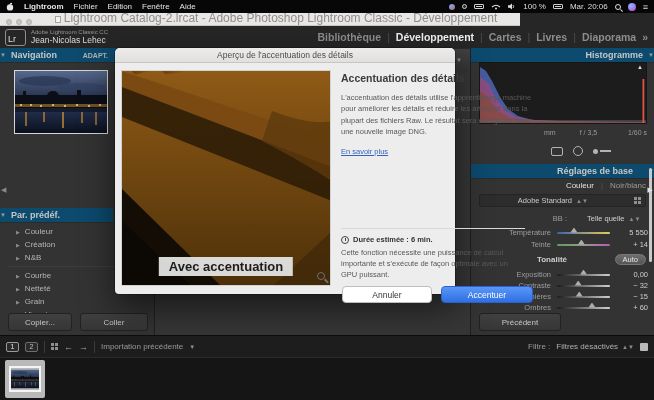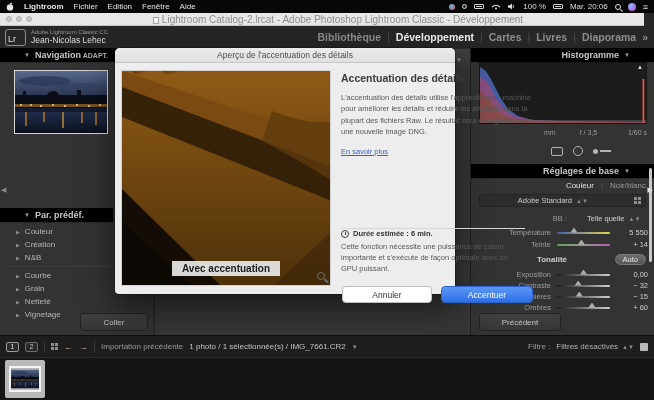--- a/index.html
+++ b/index.html
@@ -11,39 +11,39 @@
   .menubar .mb-item{white-space:nowrap;}
   .menubar .mb-right{margin-left:auto;display:flex;align-items:center;gap:7px;color:#ddd;}
   .dot{width:6px;height:6px;border-radius:50%;display:inline-block;}
   .batt{width:10px;height:5px;border:1px solid #cfcfcf;border-radius:1px;position:relative;}
   .batt:after{content:"";position:absolute;left:1px;top:1px;bottom:1px;width:6px;background:#cfcfcf;}
   .searchic{width:6px;height:6px;border:1.2px solid #ddd;border-radius:50%;position:relative;}
   .searchic:after{content:"";position:absolute;width:3px;height:1.2px;background:#ddd;transform:rotate(45deg);left:4px;top:5px;}
   .siri{width:8px;height:8px;border-radius:50%;background:radial-gradient(circle at 35% 35%,#7ac4ff,#b06ae8 60%,#e85a8a);}
   .menuglyph{font-size:9px;color:#ddd;}
   
-  .titlebar{left:0;top:13px;width:644px;height:13px;background:#e9e7e6;border-bottom:1px solid #c9c7c5;display:flex;align-items:center;font-size:10px;color:#8f8d8b;}
+  .titlebar{left:0;top:13px;width:520px;height:13px;background:#e9e7e6;border-bottom:1px solid #c9c7c5;display:flex;align-items:flex-end;font-size:12px;color:#8f8d8b;}
   .lights{display:flex;gap:4px;margin-left:6px;}
   .light{width:6px;height:6px;border-radius:50%;background:#c9c7c4;border:.5px solid #b4b2af;}
   .wintitle{flex:1;text-align:center;white-space:nowrap;overflow:hidden;}
   .docic{display:inline-block;width:6px;height:7px;border:1px solid #a5a3a0;margin-right:3px;vertical-align:-1px;background:#f5f4f2;}
   
   .apphdr{left:0;top:26px;width:654px;height:22px;background:#262626;display:flex;align-items:center;}
   .lrlogo{width:21px;height:17px;border:1px solid #8f8f8f;border-radius:3px;margin-left:5px;color:#dedede;font-size:9px;display:flex;align-items:flex-end;padding:1px 2px;}
   .ident{margin-left:5px;line-height:1.1;}
   .ident .l1{font-size:6px;color:#969696;}
   .ident .l2{font-size:8.5px;color:#dcdcdc;}
   .modules{margin-left:auto;margin-right:6px;display:flex;align-items:center;gap:6px;font-size:10.5px;color:#8d8d8d;font-weight:bold;}
   .modules .sep{color:#4c4c4c;font-weight:normal;}
   .modules .active{color:#f2f2f2;}
   
   .leftpanel{left:0;top:48px;width:155px;height:287px;background:#333;border-right:1px solid #202020;}
   .rightpanel{left:470px;top:48px;width:184px;height:331px;background:#333;border-left:1px solid #202020;}
   .center{left:155px;top:48px;width:315px;height:287px;background:#363636;}
-  .sechdr{font-size:9px;font-weight:bold;color:#c6c6c6;display:flex;align-items:center;height:15px;padding:0 24px;background:#000000;border-bottom:1px solid #2a2a2a;}
+  .sechdr{font-size:9px;font-weight:bold;color:#c6c6c6;display:flex;align-items:center;height:15px;padding:0 0;background:#0c4a6e;border-bottom:1px solid #2a2a2a;}
   .tri{font-size:6px;color:#9a9a9a;}
   .navthumb{left:14px;top:22px;width:94px;height:64px;border:1px solid #d6d6d6;background:#0c1220;}
   .presetitem{display:flex;align-items:center;gap:5px;font-size:8px;color:#b6b6b6;height:13px;padding-left:16px;}
   .presetitem .tri{font-size:5px;color:#8a8a8a;}
   .pdivider{height:1px;background:#272727;border-bottom:1px solid #3d3d3d;margin:2px 8px;}
   .pbtn{background:linear-gradient(#404040,#363636);border:1px solid #222;border-radius:3px;color:#c6c6c6;font-size:8px;display:flex;align-items:center;justify-content:center;}
   
   .histbox{left:8px;top:14px;width:168px;height:62px;background:#1c1c1c;border:1px solid #161616;}
   .histmeta{font-size:7px;color:#9c9c9c;display:flex;align-items:center;}
   .toolic{color:#b3b3b3;}
@@ -58,28 +58,28 @@
   .strack{flex:1;height:2px;border-radius:1px;margin:0 6px;position:relative;background:linear-gradient(90deg,#1c1c1c,#cfcfcf);}
   .strack.temp{background:linear-gradient(90deg,#3c5fb0,#9a9a80,#e0cc52);}
   .strack.tint{background:linear-gradient(90deg,#5c9e5c,#99998c,#b45cb4);}
   .sthumb{position:absolute;top:-4px;width:7px;height:5px;background:#adadad;clip-path:polygon(50% 0,100% 100%,0 100%);transform:translateX(-50%);}
   .sval{width:32px;text-align:right;font-size:7.5px;color:#cfcfcf;white-space:nowrap;}
   .autochip{background:linear-gradient(#6e6e6e,#565656);border:1px solid #777;border-radius:7px;color:#e8e8e8;font-size:7.5px;padding:0 7px;height:11px;display:flex;align-items:center;}
   
   .dialog{left:115px;top:48px;width:340px;height:246px;background:#ededed;border-radius:5px 5px 4px 4px;box-shadow:0 14px 34px rgba(0,0,0,.55),0 0 0 1px rgba(0,0,0,.25);}
   .dlgtitle{height:15px;background:linear-gradient(#ececea,#e2e0de);border-bottom:1px solid #c8c6c4;border-radius:5px 5px 0 0;display:flex;align-items:center;justify-content:center;font-size:8.5px;color:#4c4c4c;}
   .preview{left:6px;top:22px;width:210px;height:216px;border:1px solid #d2d2d2;overflow:hidden;background:#3a2506;}
-  .prevlabel{left:50%;bottom:9px;transform:translateX(-50%);background:rgba(232,232,232,.92);padding:2px 10px;font-size:10px;font-weight:bold;color:#1c1c1c;white-space:nowrap;}
+  .prevlabel{left:50%;bottom:9px;transform:translateX(-50%);background:rgba(232,232,232,.92);padding:2px 10px;font-size:13px;font-weight:bold;color:#1c1c1c;white-space:nowrap;}
   .magnify{right:5px;bottom:5px;width:8px;height:8px;border:1.6px solid #6e6e6e;border-radius:50%;}
   .magnify:after{content:"";position:absolute;width:5px;height:1.6px;background:#6e6e6e;transform:rotate(45deg);left:6px;top:7px;}
   .dcol{left:226px;top:24px;width:192px;height:214px;}
   .dhead{font-size:10.5px;font-weight:bold;color:#3a3a3a;}
   .dbody{font-size:7.5px;line-height:1.5;color:#585858;margin-top:8px;}
   .dlink{font-size:7.5px;color:#3465c1;margin-top:10px;display:inline-block;}
-  .destblock{position:absolute;left:0;right:8px;top:156px;border-top:1px solid #d8d8d6;}
+  .destblock{position:absolute;left:0;right:8px;top:156px;border-top:1px solid #d8d8d6;padding-top:6px;}
   .dest{font-size:7.5px;font-weight:bold;color:#333;display:flex;align-items:center;gap:4px;}
   .clockic{width:8px;height:8px;border:1.2px solid #444;border-radius:50%;position:relative;flex:none;}
   .clockic:after{content:"";position:absolute;left:3px;top:1px;width:1.2px;height:3px;background:#444;}
   .dnote{font-size:7.5px;line-height:1.45;color:#585858;margin-top:4px;}
   .dbtns{position:absolute;left:0;right:0;top:214px;display:flex;justify-content:flex-end;gap:9px;}
   .btn{height:17px;border-radius:4px;font-size:8.5px;display:flex;align-items:center;justify-content:center;}
   .btn.cancel{width:90px;background:#fff;border:1px solid #bdbdbd;color:#333;}
   .btn.primary{width:92px;background:linear-gradient(#5a97f5,#2e6fe4);border:1px solid #2a62cc;color:#fff;}
   
   .toolbar{left:0;bottom:0;width:315px;height:23px;background:linear-gradient(#414141,#343434);border-top:1px solid #2a2a2a;display:flex;align-items:center;gap:6px;padding:0 8px;}
@@ -270,31 +270,32 @@
           <span class="tri">▶</span>
           <span>N&amp;B</span>
         </div>
       <div class="pdivider"></div>
       <div class="presetitem">
           <span class="tri">▶</span>
           <span>Courbe</span>
         </div>
       <div class="presetitem">
           <span class="tri">▶</span>
+          <span>Netteté</span>
+        </div>
+      <div class="presetitem">
+          <span class="tri">▶</span>
           <span>Grain</span>
         </div>
       <div class="presetitem">
           <span class="tri">▶</span>
-          <span>Netteté</span>
-        </div>
-      <div class="presetitem">
-          <span class="tri">▶</span>
           <span>Vignetage</span>
         </div>
     </div>
+    <div class="abs pbtn" style="left:8px;top:265px;width:64px;height:18px">Copier...</div>
     <div class="abs pbtn" style="left:80px;top:265px;width:68px;height:18px">Coller</div>
   </div>
 
   <div class="abs rightpanel">
     <div class="sechdr" style="justify-content:flex-end;gap:5px">
       <span>Histogramme</span>
       <span class="tri">▼</span>
     </div>
     <div class="abs histbox">
       <svg width="166" height="60" viewBox="0 0 166 60">
@@ -312,21 +313,21 @@
       <span style="margin-left:auto">1/60 s</span>
     </div>
     <div class="abs" style="left:8px;top:98px;width:168px;display:flex;align-items:center;gap:10px;padding-left:72px">
       <span class="toolic cropic"></span>
       <span class="toolic circic"></span>
       <span class="toolic maskic">
           <span class="knob"></span>
           <span class="bar"></span>
         </span>
     </div>
-    <div class="sechdr" style="position:absolute;top:116px;left:0;right:0;justify-content:flex-end;gap:5px">
+    <div class="sechdr" style="position:absolute;top:116px;left:0;right:0;justify-content:flex-end;gap:15px">
       <span>Réglages de base</span>
       <span class="tri">▼</span>
     </div>
     <div class="abs" style="top:133px;left:0;right:8px;display:flex;justify-content:flex-end;gap:7px;font-size:8px">
       <span style="color:#e2e2e2">Couleur</span>
       <span style="color:#555">|</span>
       <span style="color:#9a9a9a">Noir/blanc</span>
     </div>
     <div class="abs" style="top:146px;left:8px;right:8px;height:13px;background:#2d2d2d;border:1px solid #242424;border-radius:2px;display:flex;align-items:center;font-size:7.5px;color:#c9c9c9">
       <span style="width:92px;text-align:right;overflow:visible;white-space:nowrap">Adobe Standard</span>
@@ -451,21 +452,20 @@
     <span class="gridic">
         <i></i>
         <i></i>
         <i></i>
         <i></i>
       </span>
     <span class="fsarrow">←</span>
     <span class="fsarrow">→</span>
     <span class="fsdiv"></span>
     <span>Importation précédente</span>
-    <span class="fssel">1 photo / 1 sélectionnée(s) / IMG_7661.CR2</span>
     <span class="caret">▼</span>
     <span class="fsright">
       <span>Filtre :</span>
       <span class="filterdd">
         <span>Filtres désactivés</span>
         <span style="font-size:6px;color:#8a8a8a">▲▼</span>
       </span>
       <span class="toggle"></span>
     </span>
   </div>

